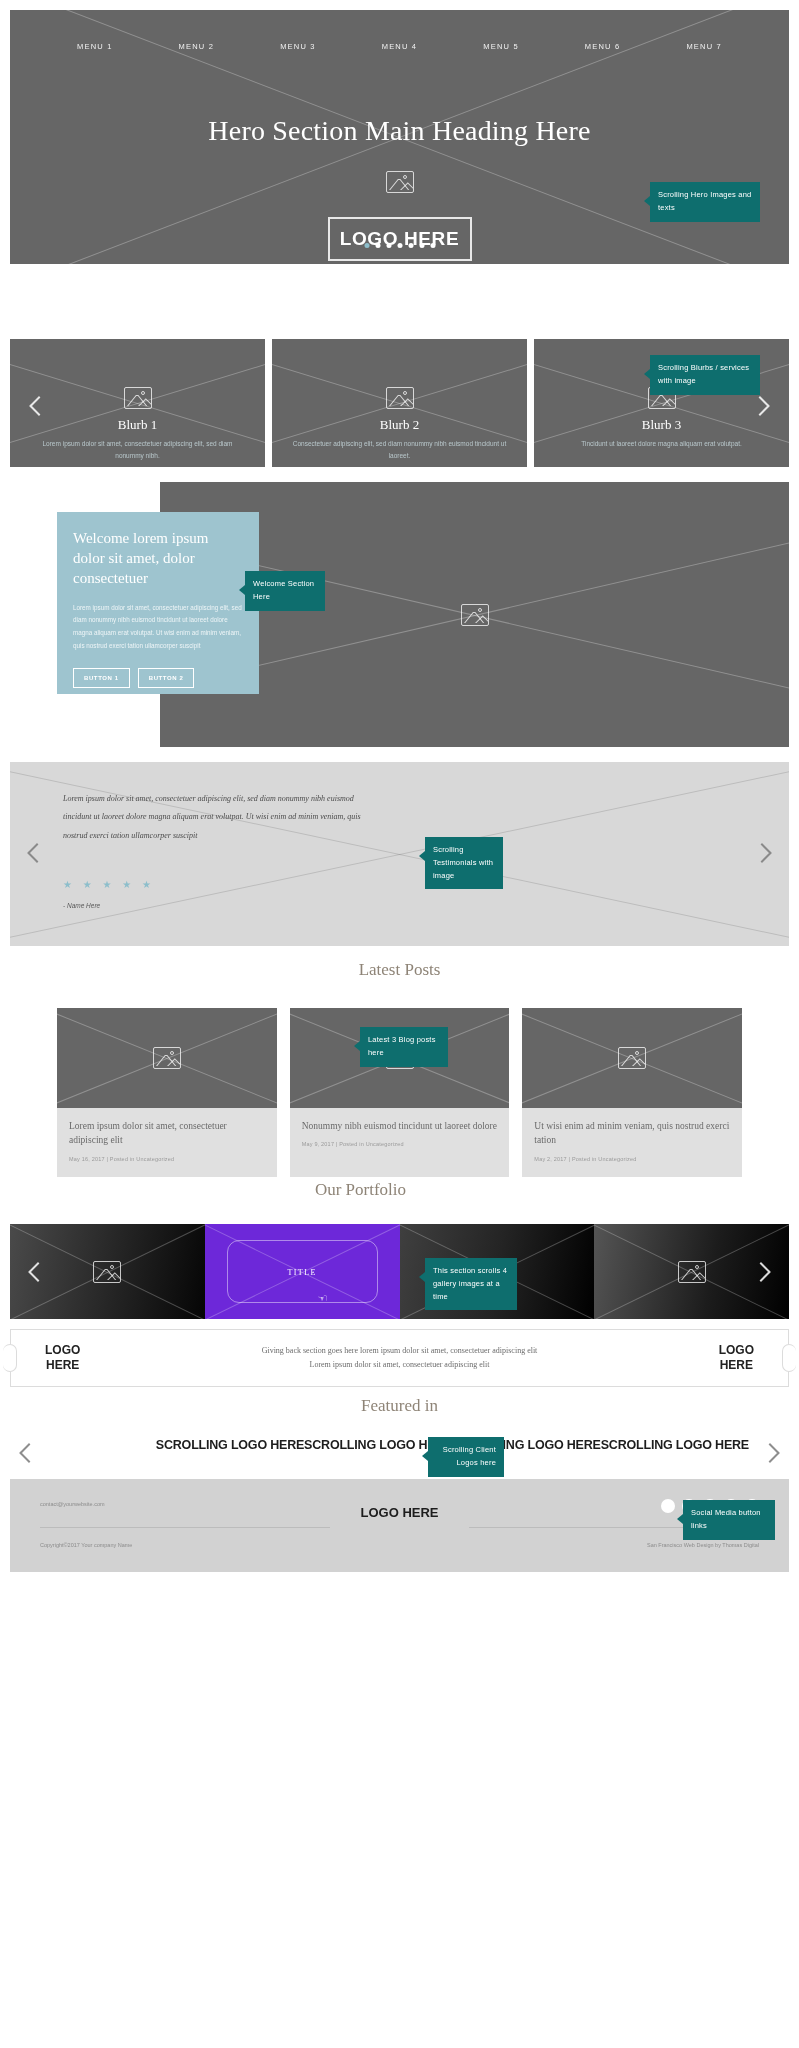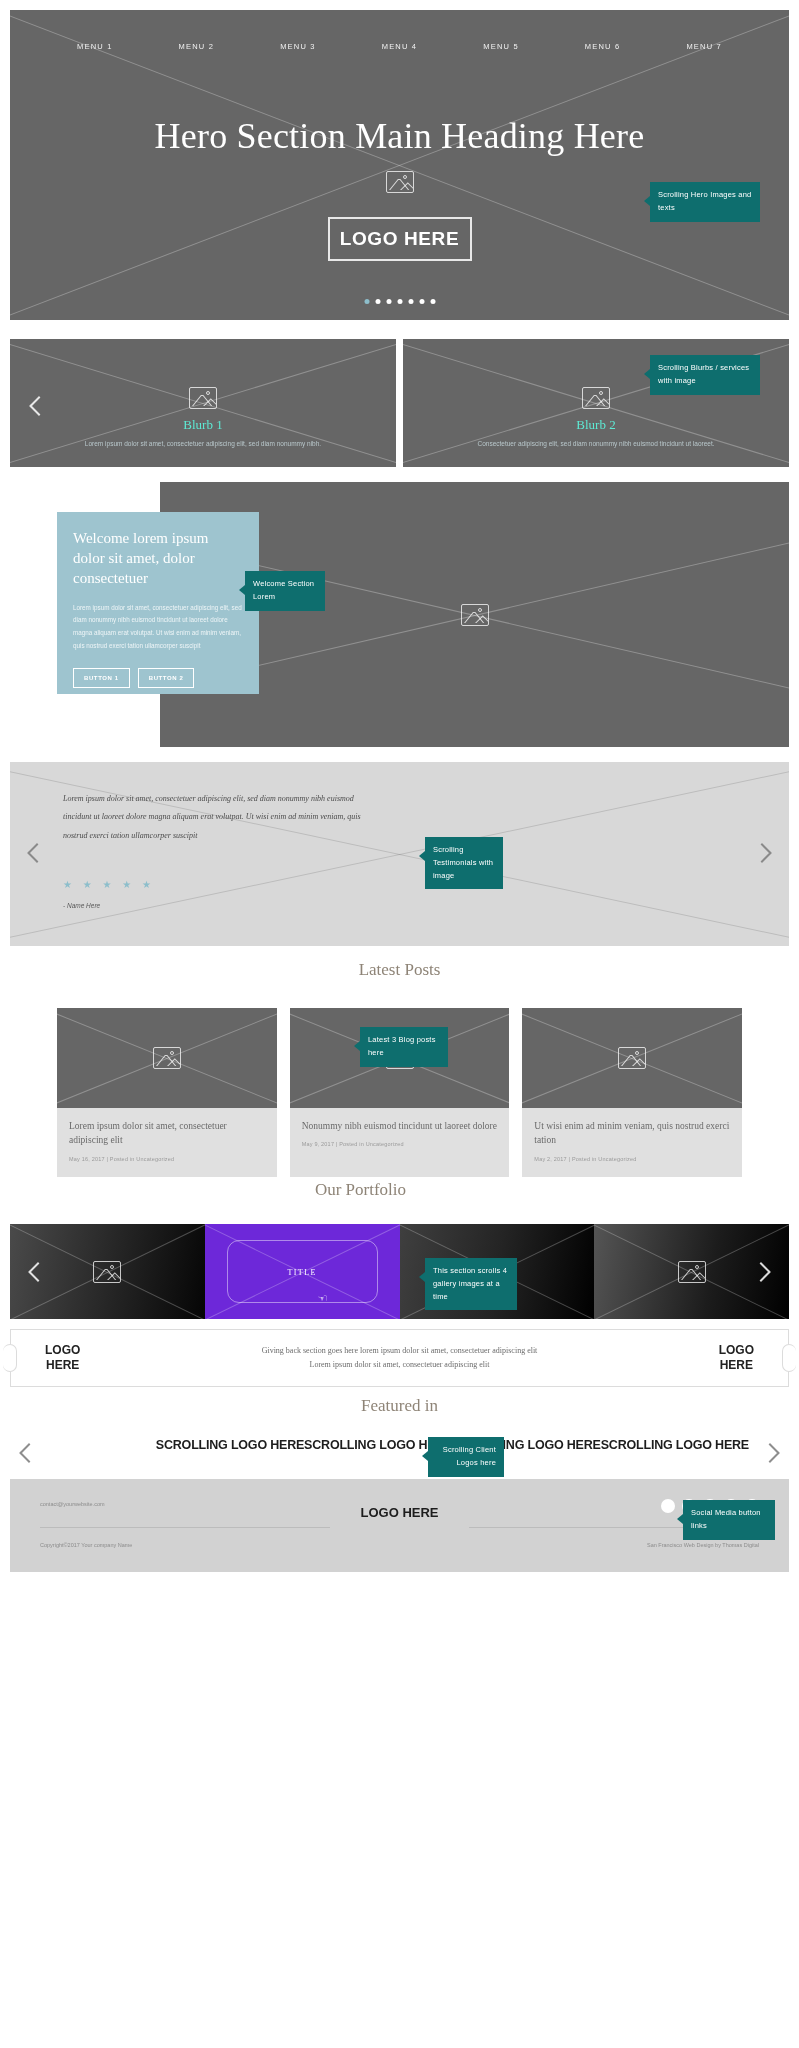--- a/index.html
+++ b/index.html
@@ -47,44 +47,44 @@
     border-right:6px solid #0e6e6e;
   }
 
   
   .arr { position:absolute; width:14px; height:14px; border-top:2px solid rgba(255,255,255,.85); border-left:2px solid rgba(255,255,255,.85); }
   .arr.l { transform: rotate(-45deg); }
   .arr.r { transform: rotate(135deg); }
   .arr.dark { border-color: rgba(130,130,130,.9); }
 
   
-  .hero { position:absolute; left:10px; top:10px; width:779px; height:310px; --ang:21deg; }
+  .hero { position:absolute; left:10px; top:10px; width:779px; height:254px; --ang:21deg; }
   .menu { position:absolute; top:32px; left:0; width:100%; display:flex; justify-content:space-around; padding:0 34px; }
   .menu a { color:#f2f2f2; font-size:7.5px; letter-spacing:1.2px; text-decoration:none; }
   .hero-h1 {
     position:absolute; top:105px; width:100%; text-align:center; color:#fff;
-    font-family:"Liberation Serif", serif; font-size:36px; font-weight:400; letter-spacing:.2px;
+    font-family:"Liberation Serif", serif; font-size:28px; font-weight:400; letter-spacing:.2px;
   }
   .hero-img-ico { position:absolute; top:161px; left:50%; transform:translateX(-50%); }
   .logo-box {
     position:absolute; top:207px; left:50%; transform:translateX(-50%);
     width:144px; height:44px; border:2px solid rgba(255,255,255,.85);
     display:flex; align-items:center; justify-content:center;
   }
   .logo-box span { color:#fff; font-size:19px; font-weight:bold; letter-spacing:.6px; }
   .dots { position:absolute; bottom:16px; left:50%; transform:translateX(-50%); display:flex; gap:6px; }
   .dots i { width:5px; height:5px; border-radius:50%; background:#fff; display:block; }
   .dots i.on { background:#8dbecb; }
 
   
   .blurbs { position:absolute; left:10px; top:339px; width:779px; height:128px; display:flex; gap:7px; }
   .blurb { flex:1; --ang:17deg; position:relative; }
   .blurb .inner { position:absolute; left:0; right:0; top:48px; text-align:center; }
   .blurb .bi { margin-bottom:2px; }
-  .blurb h3 { font-family:"Liberation Serif", serif; font-weight:400; color:#5eead4; font-size:13px; margin:2px 12px 5px; }
+  .blurb h3 { font-family:"Liberation Serif", serif; font-weight:400; color:#ffffff; font-size:13px; margin:2px 12px 5px; }
   .blurb p { color:#b9c8cc; font-size:6.5px; line-height:1.85; padding:0 20px; }
   .blurbs .arr-l { position:absolute; left:22px; top:60px; }
   .blurbs .arr-r { position:absolute; right:22px; top:60px; }
 
   
   .welcome { position:absolute; left:0; top:482px; width:742px; height:265px; }
   .welcome .bigimg { position:absolute; left:160px; top:0; width:629px; height:265px; --ang:13deg; }
   .welcome .bigimg .ctr { position:absolute; left:50%; top:50%; transform:translate(-50%,-50%); }
   .wcard {
     position:absolute; left:57px; top:30px; width:202px; height:182px;
@@ -219,20 +219,28 @@
         <p>Lorem ipsum dolor sit amet, consectetuer adipiscing elit, sed diam nonummy nibh.</p>
       </div>
     </div>
     <div class="wf blurb">
       <div class="inner">
         <span class="img-ico bi"><i></i><b></b></span>
         <h3>Blurb 2</h3>
         <p>Consectetuer adipiscing elit, sed diam nonummy nibh euismod tincidunt ut laoreet.</p>
       </div>
     </div>
+    <div class="wf blurb">
+      <span class="arr r arr-r"></span>
+      <div class="inner">
+        <span class="img-ico bi"><i></i><b></b></span>
+        <h3>Blurb 3</h3>
+        <p>Tincidunt ut laoreet dolore magna aliquam erat volutpat.</p>
+      </div>
+    </div>
   </section>
 
   <div class="callout" style="left:650px; top:355px; width:110px;">Scrolling Blurbs / services with image</div>
 
   <section class="welcome">
     <div class="wf bigimg">
       <span class="img-ico ctr">
           <i></i>
           <b></b>
         </span>
@@ -240,21 +248,21 @@
     <div class="wcard">
       <h2>Welcome lorem ipsum dolor sit amet, dolor consectetuer</h2>
       <p>Lorem ipsum dolor sit amet, consectetuer adipiscing elit, sed diam nonummy nibh euismod tincidunt ut laoreet dolore magna aliquam erat volutpat. Ut wisi enim ad minim veniam, quis nostrud exerci tation ullamcorper suscipit</p>
       <div class="wbtns">
         <button class="wbtn">BUTTON 1</button>
         <button class="wbtn">BUTTON 2</button>
       </div>
     </div>
   </section>
 
-  <div class="callout" style="left:245px; top:571px; width:80px;">Welcome Section Lorem</div>
+  <div class="callout" style="left:245px; top:571px; width:80px;">Welcome Section Here</div>
 
   <section class="testi">
     <span class="arr l arr-l dark"></span>
     <span class="arr r arr-r dark"></span>
     <blockquote>Lorem ipsum dolor sit amet, consectetuer adipiscing elit, sed diam nonummy nibh euismod tincidunt ut laoreet dolore magna aliquam erat volutpat. Ut wisi enim ad minim veniam, quis nostrud exerci tation ullamcorper suscipit</blockquote>
     <div class="stars">★ ★ ★ ★ ★</div>
     <div class="tname">- Name Here</div>
   </section>
 
   <div class="callout" style="left:425px; top:837px; width:78px;">Scrolling Testimonials with image</div>

